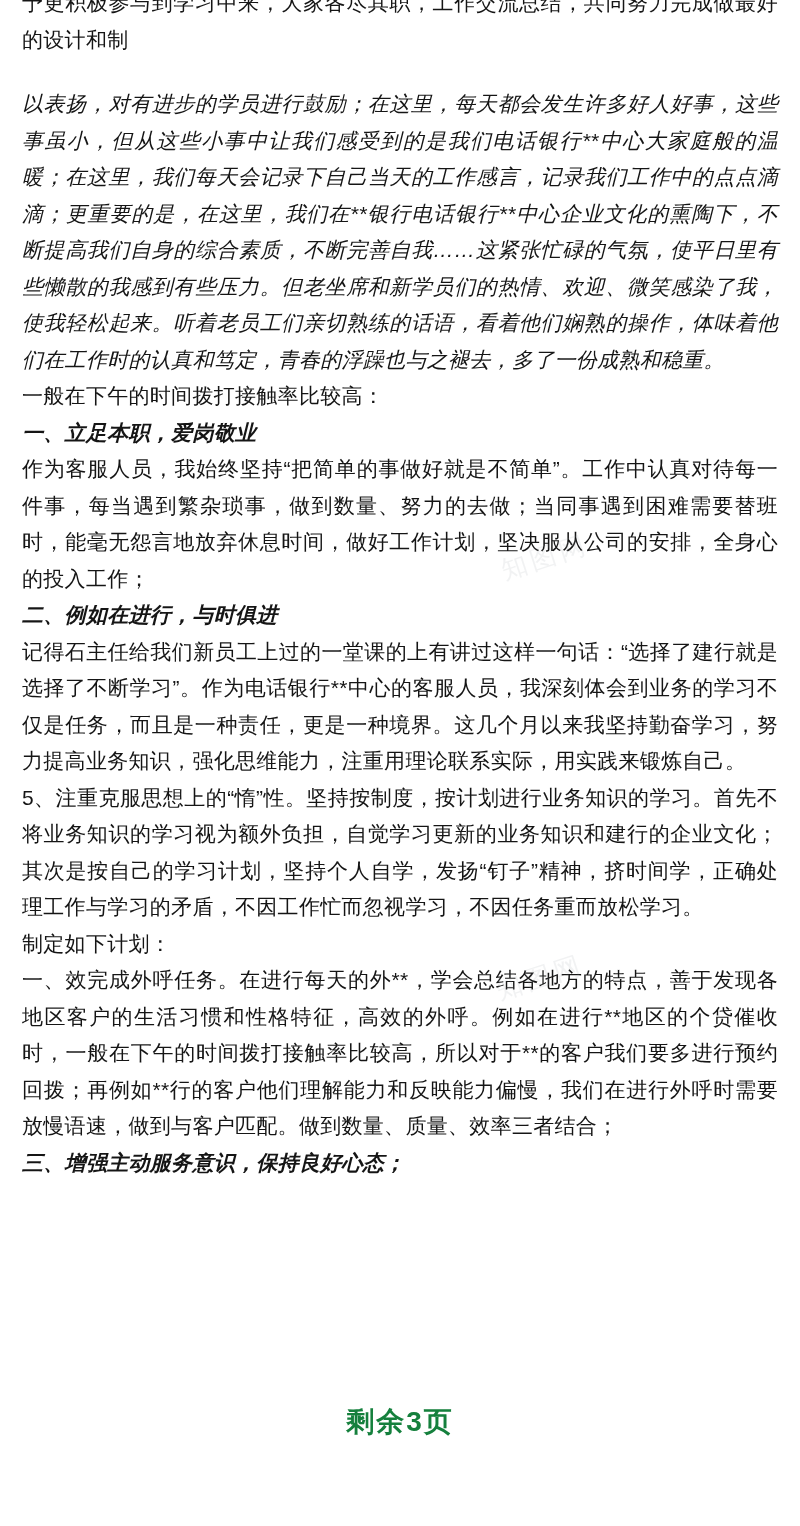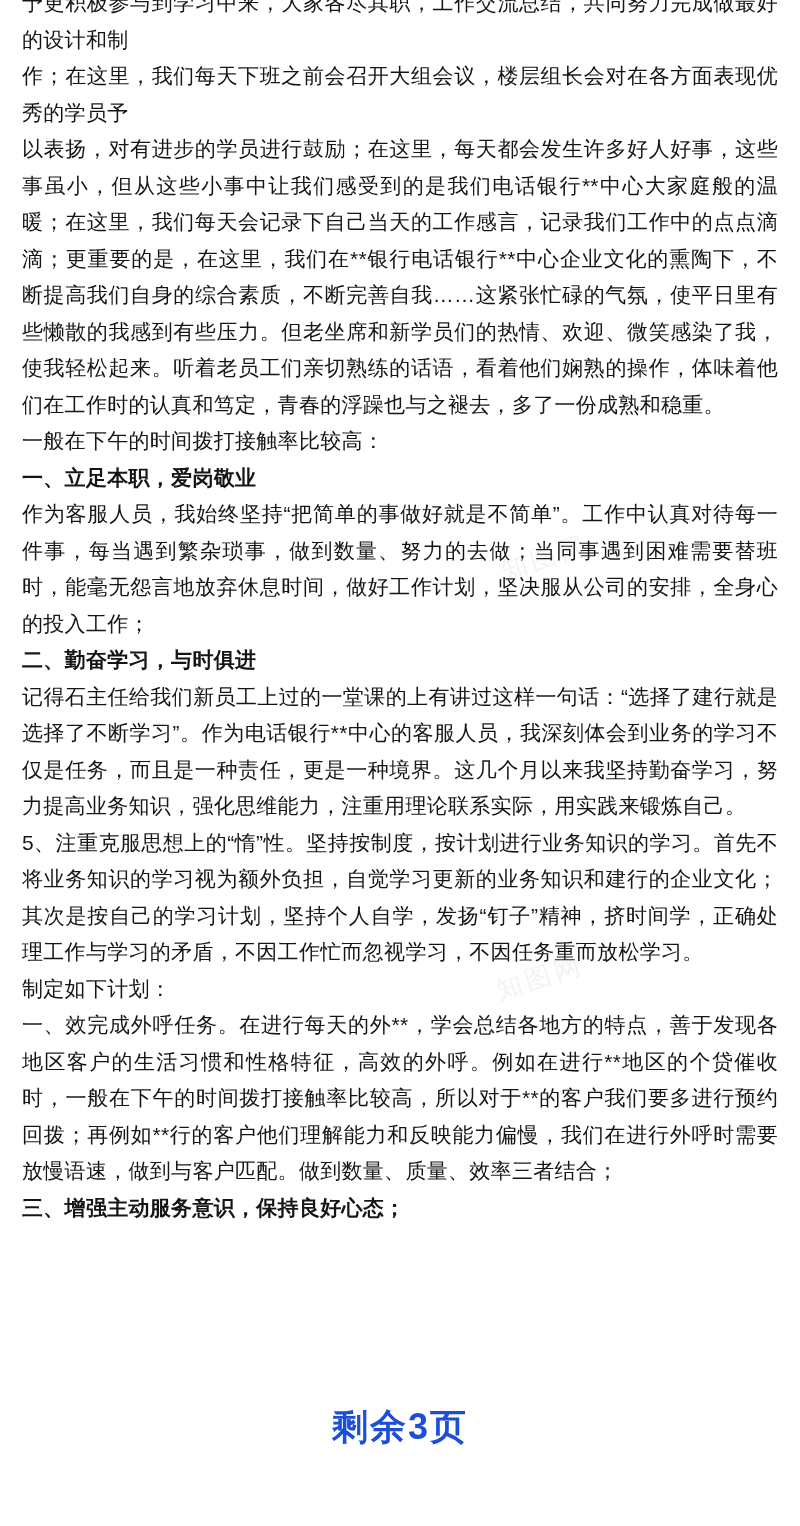--- a/index.html
+++ b/index.html
@@ -26,23 +26,26 @@
     line-height: 36.5px;
     text-align: justify;
     letter-spacing: 0.3px;
     color: #151515;
     word-break: break-all;
   }
   .para.clipped-top {
     margin-top: -15px; 
   }
   .para.after-gap {
+    margin-top: 28px;
+    font-style: italic;
   }
   .para.bold-italic {
     font-weight: bold;
+    font-style: italic;
   }
   .watermark {
     position: absolute;
     color: #9aa0a6;
     opacity: 0.13;
     font-size: 26px;
     letter-spacing: 4px;
     transform: rotate(-18deg);
     pointer-events: none;
     user-select: none;
@@ -51,38 +54,37 @@
   .wm2 { left: 495px; top: 975px; }
   .footer-note {
     position: absolute;
     left: 0;
     right: 0;
     top: 1418px;
     display: flex;
     justify-content: center;
     align-items: baseline;
     gap: 46px;
-    font-size: 36px;
+    font-size: 28px;
     font-weight: bold;
-    color: #1d4ed8;
+    color: #15803d;
     letter-spacing: 2px;
   }
 </style>
 </head>
 <body>
 
 <div class="page">
 
   <p class="para clipped-top">予更积极参与到学习中来，大家各尽其职，工作交流总结，共同努力完成做最好的设计和制</p>
-  <p class="para">作；在这里，我们每天下班之前会召开大组会议，楼层组长会对在各方面表现优秀的学员予</p>
   <p class="para after-gap">以表扬，对有进步的学员进行鼓励；在这里，每天都会发生许多好人好事，这些事虽小，但从这些小事中让我们感受到的是我们电话银行**中心大家庭般的温暖；在这里，我们每天会记录下自己当天的工作感言，记录我们工作中的点点滴滴；更重要的是，在这里，我们在**银行电话银行**中心企业文化的熏陶下，不断提高我们自身的综合素质，不断完善自我……这紧张忙碌的气氛，使平日里有些懒散的我感到有些压力。但老坐席和新学员们的热情、欢迎、微笑感染了我，使我轻松起来。听着老员工们亲切熟练的话语，看着他们娴熟的操作，体味着他们在工作时的认真和笃定，青春的浮躁也与之褪去，多了一份成熟和稳重。</p>
   <p class="para">一般在下午的时间拨打接触率比较高：</p>
   <p class="para bold-italic">一、立足本职，爱岗敬业</p>
   <p class="para">作为客服人员，我始终坚持“把简单的事做好就是不简单”。工作中认真对待每一件事，每当遇到繁杂琐事，做到数量、努力的去做；当同事遇到困难需要替班时，能毫无怨言地放弃休息时间，做好工作计划，坚决服从公司的安排，全身心的投入工作；</p>
-  <p class="para bold-italic">二、勤奋学习，与时俱进</p>
+  <p class="para bold-italic">二、例如在进行，与时俱进</p>
   <p class="para">记得石主任给我们新员工上过的一堂课的上有讲过这样一句话：“选择了建行就是选择了不断学习”。作为电话银行**中心的客服人员，我深刻体会到业务的学习不仅是任务，而且是一种责任，更是一种境界。这几个月以来我坚持勤奋学习，努力提高业务知识，强化思维能力，注重用理论联系实际，用实践来锻炼自己。</p>
   <p class="para">5、注重克服思想上的“惰”性。坚持按制度，按计划进行业务知识的学习。首先不将业务知识的学习视为额外负担，自觉学习更新的业务知识和建行的企业文化；其次是按自己的学习计划，坚持个人自学，发扬“钉子”精神，挤时间学，正确处理工作与学习的矛盾，不因工作忙而忽视学习，不因任务重而放松学习。</p>
   <p class="para">制定如下计划：</p>
   <p class="para">一、效完成外呼任务。在进行每天的外**，学会总结各地方的特点，善于发现各地区客户的生活习惯和性格特征，高效的外呼。例如在进行**地区的个贷催收时，一般在下午的时间拨打接触率比较高，所以对于**的客户我们要多进行预约回拨；再例如**行的客户他们理解能力和反映能力偏慢，我们在进行外呼时需要放慢语速，做到与客户匹配。做到数量、质量、效率三者结合；</p>
   <p class="para bold-italic">三、增强主动服务意识，保持良好心态；</p>
 
   <div class="watermark wm1">知图网</div>
   <div class="watermark wm2">知图网</div>
 
   <div class="footer-note">

